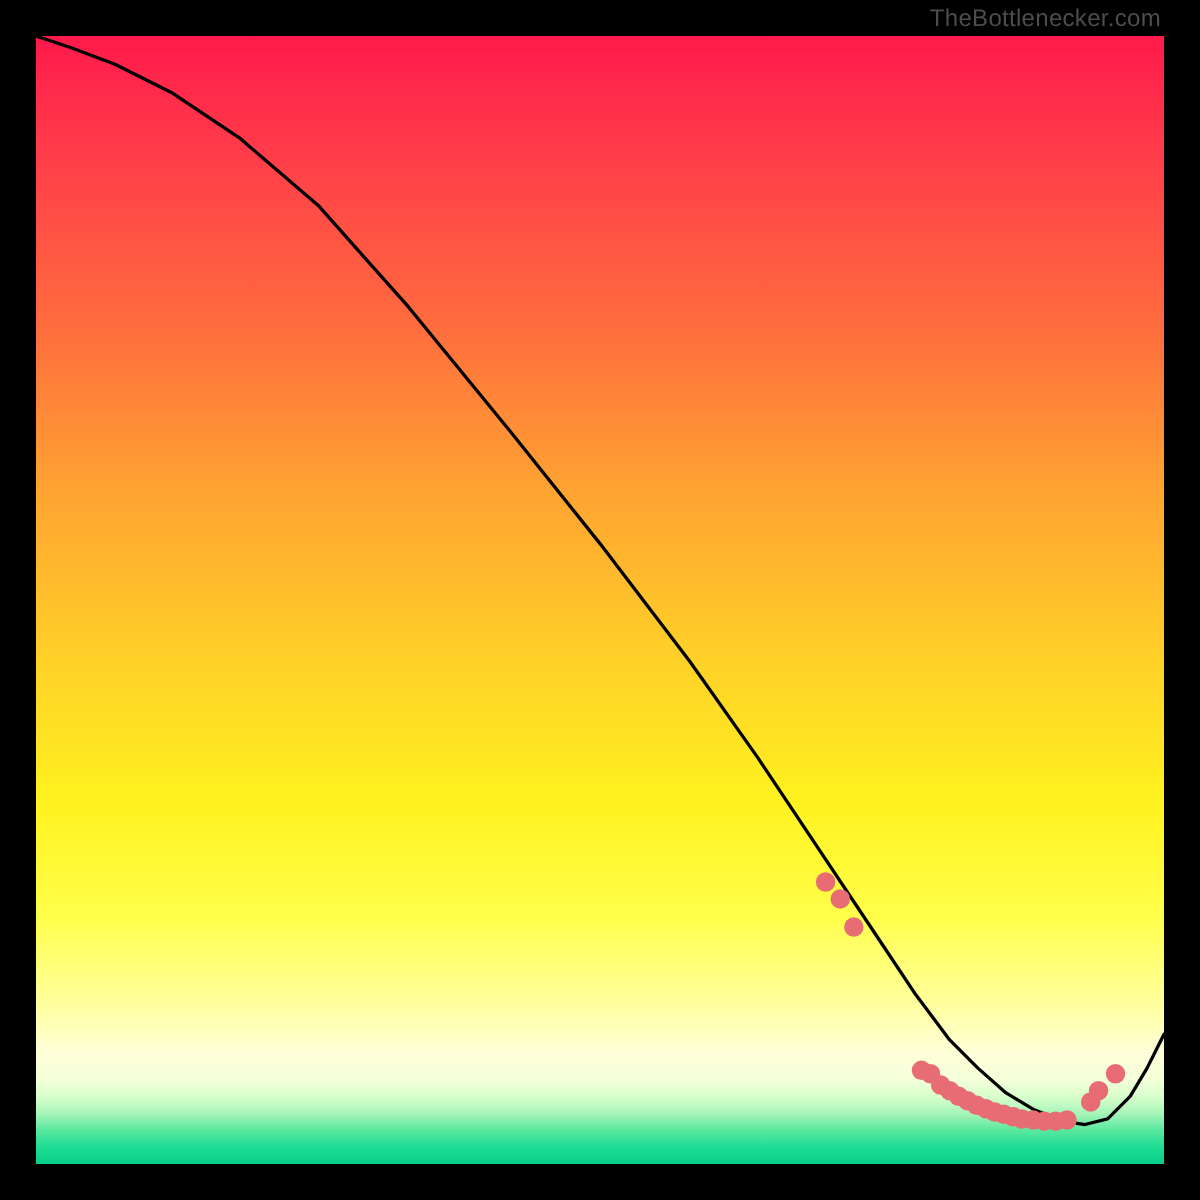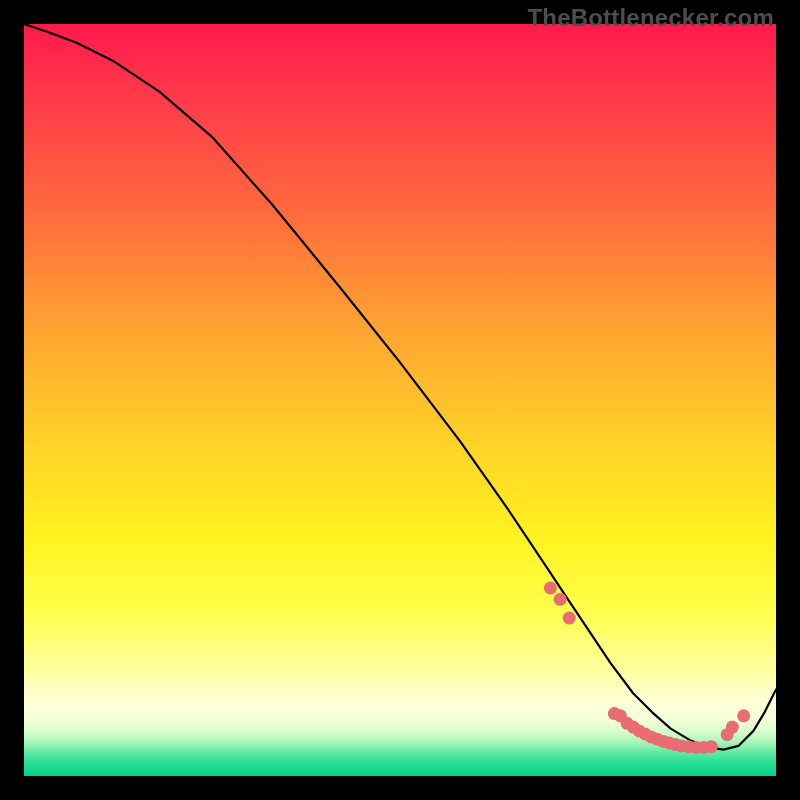--- a/index.html
+++ b/index.html
@@ -39,23 +39,23 @@
       #5be8a0 97%,
       #1edc94 98.5%,
       #08cf88 100%
     );
   }
   .watermark {
     position: absolute;
     top: 4px;
     right: 26px;
     color: #4d4d4d;
-    font-size: 24px;
+    font-size: 16px;
     letter-spacing: 0.2px;
-    font-weight: 700;
+    font-weight: 400;
   }
   svg {
     position: absolute;
     left: 0;
     top: 0;
   }
 </style>
 </head>
 <body>
 

